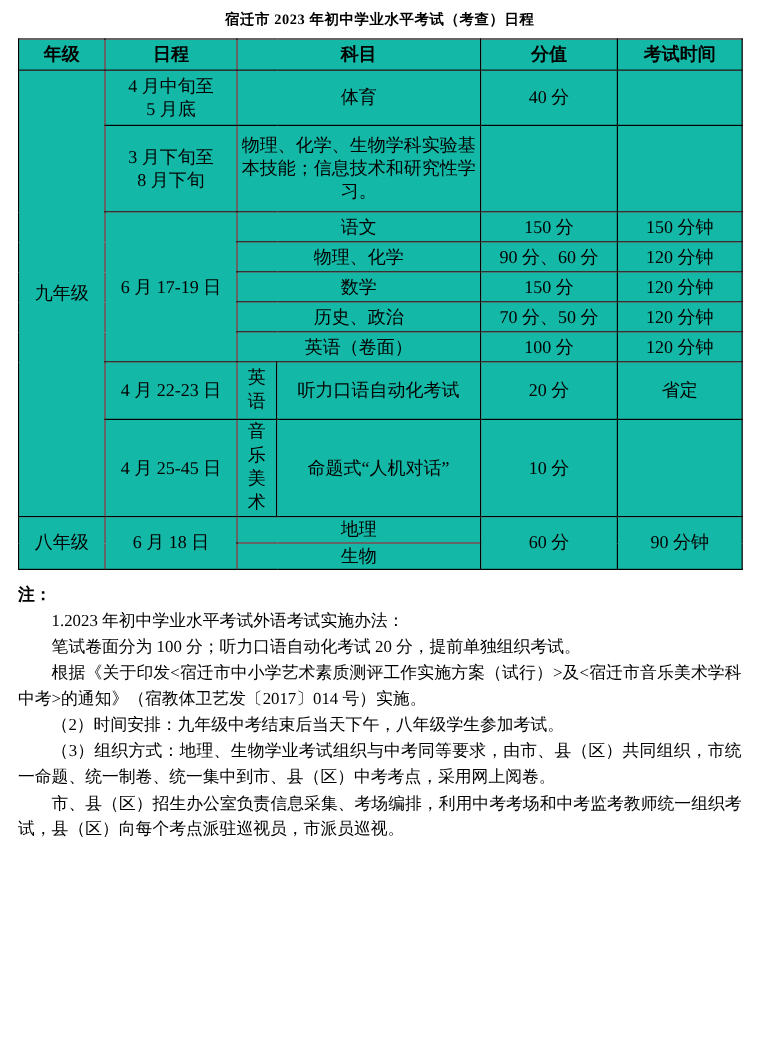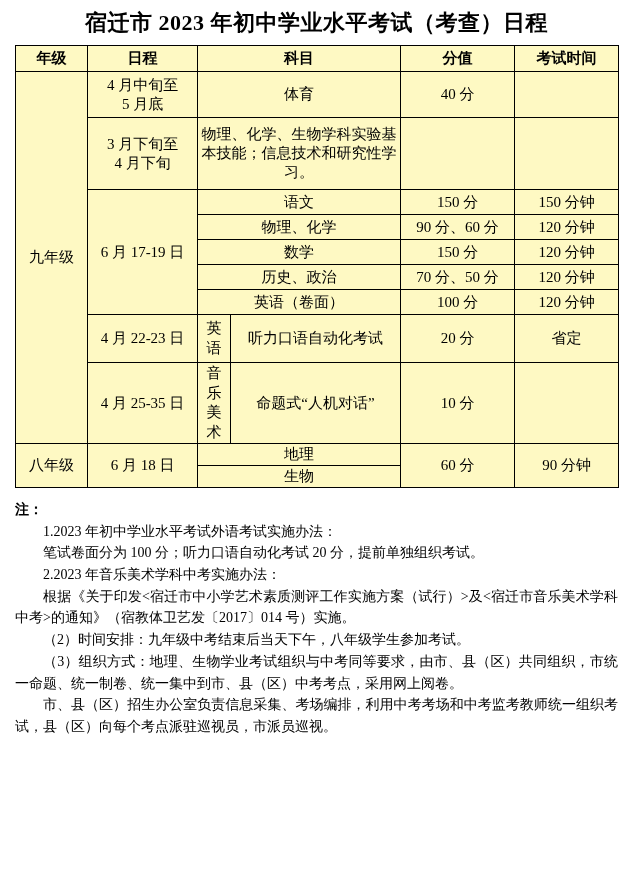--- a/index.html
+++ b/index.html
@@ -11,35 +11,35 @@
   }
   .page {
     width: 633px;
     height: 878px;
     box-sizing: border-box;
     padding: 6px 15px 4px 15px;
     overflow: hidden;
     background: #fff;
   }
   .title {
-    font-size: 22px;
+    font-size: 12px;
     font-weight: bold;
     text-align: center;
     margin: 2px 0 7px 0;
     letter-spacing: 0.5px;
   }
   table.schedule {
     border-collapse: collapse;
     table-layout: fixed;
     width: 603px;
     border: 1.5px solid #000;
   }
   table.schedule th, table.schedule td {
     border: 1px solid #000;
-    background: #fef9c3;
+    background: #14b8a6;
     text-align: center;
     vertical-align: middle;
     font-size: 15px;
     padding: 1px 3px;
     overflow: hidden;
   }
   table.schedule th { font-weight: bold; }
   .pre { white-space: pre-line; }
   .left { text-align: left; padding-left: 7px; padding-right: 5px; }
   .vert { padding: 1px 0; line-height: 1.3; }
@@ -96,21 +96,21 @@
         <td rowspan="9">九年级</td>
         <td class="pre">4 月中旬至
 5 月底</td>
         <td colspan="2">体育</td>
         <td>40 分</td>
         <td></td>
       </tr>
 
       <tr class="h-lab">
         <td class="pre">3 月下旬至
-4 月下旬</td>
+8 月下旬</td>
         <td colspan="2" class="left">物理、化学、生物学科实验基本技能；信息技术和研究性学习。</td>
         <td></td>
         <td></td>
       </tr>
 
       <tr class="h-sm">
         <td rowspan="5">6 月 17-19 日</td>
         <td colspan="2">语文</td>
         <td>150 分</td>
         <td>150 分钟</td>
@@ -143,21 +143,21 @@
       <tr class="h-listen">
         <td>4 月 22-23 日</td>
         <td class="vert pre">英
 语</td>
         <td>听力口语自动化考试</td>
         <td>20 分</td>
         <td>省定</td>
       </tr>
 
       <tr class="h-mmi">
-        <td>4 月 25-35 日</td>
+        <td>4 月 25-45 日</td>
         <td class="vert pre">音
 乐
 美
 术</td>
         <td>命题式“人机对话”</td>
         <td>10 分</td>
         <td></td>
       </tr>
 
       <tr class="h-geo">
@@ -170,20 +170,19 @@
       <tr class="h-bio">
         <td colspan="2">生物</td>
       </tr>
     </tbody>
   </table>
 
   <div class="notes">
     <p class="note-label">注：</p>
     <p>1.2023 年初中学业水平考试外语考试实施办法：</p>
     <p>笔试卷面分为 100 分；听力口语自动化考试 20 分，提前单独组织考试。</p>
-    <p>2.2023 年音乐美术学科中考实施办法：</p>
     <p>根据《关于印发&lt;宿迁市中小学艺术素质测评工作实施方案（试行）&gt;及&lt;宿迁市音乐美术学科中考&gt;的通知》（宿教体卫艺发〔2017〕014 号）实施。</p>
     <p>（2）时间安排：九年级中考结束后当天下午，八年级学生参加考试。</p>
     <p>（3）组织方式：地理、生物学业考试组织与中考同等要求，由市、县（区）共同组织，市统一命题、统一制卷、统一集中到市、县（区）中考考点，采用网上阅卷。</p>
     <p>市、县（区）招生办公室负责信息采集、考场编排，利用中考考场和中考监考教师统一组织考试，县（区）向每个考点派驻巡视员，市派员巡视。</p>
   </div>
 
 </div>
 
 </body></html>

